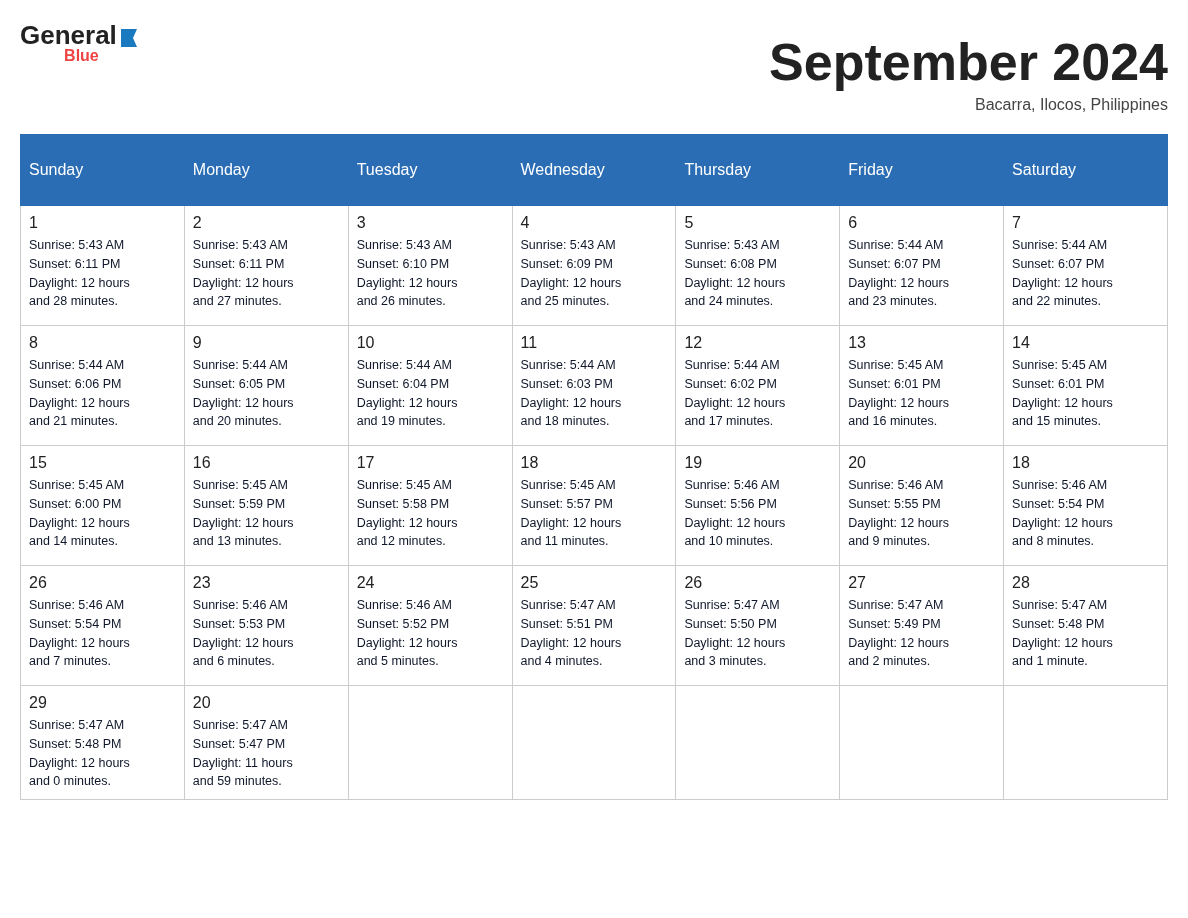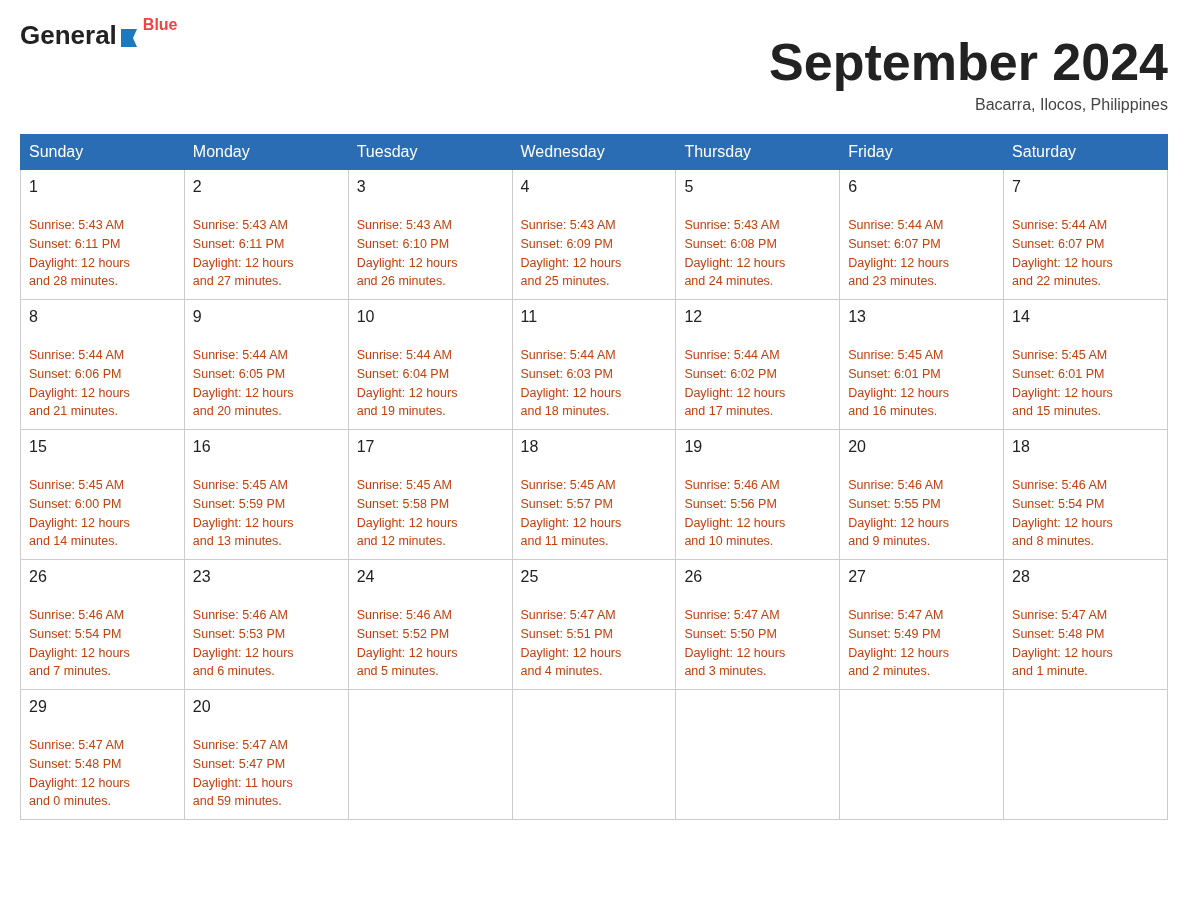--- a/index.html
+++ b/index.html
@@ -11,20 +11,22 @@
       padding: 20px;
     }
     .header-area {
       display: flex;
       justify-content: space-between;
       align-items: flex-start;
       margin-bottom: 20px;
     }
     .logo-area {
       display: flex;
+      flex-direction: column;
+      align-items: center;
     }
     .logo-text {
       display: flex;
       align-items: center;
       font-size: 26px;
       font-weight: bold;
       color: #222;
     }
     .logo-blue-sub {
       color: #ef4444;
@@ -48,21 +50,21 @@
       margin-top: 4px;
     }
     .calendar-table {
       width: 100%;
       border-collapse: collapse;
       border: 1px solid #bbb;
     }
     .calendar-table th {
       background-color: #2a6db5;
       color: #fff;
-      padding: 8px 8px;
+      padding: 26px 8px;
       font-size: 16px;
       font-weight: normal;
       text-align: left;
       border: 1px solid #2a6db5;
     }
     .calendar-table td {
       vertical-align: top;
       padding: 8px;
       border: 1px solid #ccc;
       width: 14.28%;
@@ -70,23 +72,22 @@
       height: 120px;
     }
     .day-number {
       font-size: 16px;
       color: #222;
       margin-bottom: 4px;
       display: block;
     }
     .day-info {
       font-size: 12.5px;
-      color: #c2410c;
+      color: #0f172a;
       line-height: 1.5;
-      margin-top: 20px;
     }
     .empty-cell {
       background: #fff;
     }
     .last-row td {
       height: 110px;
     }
   </style>
 </head>
 <body>

